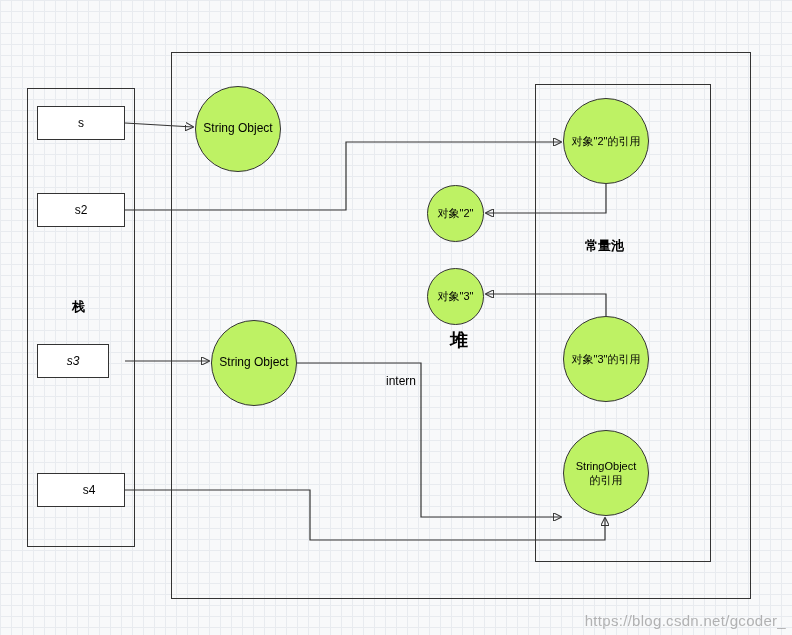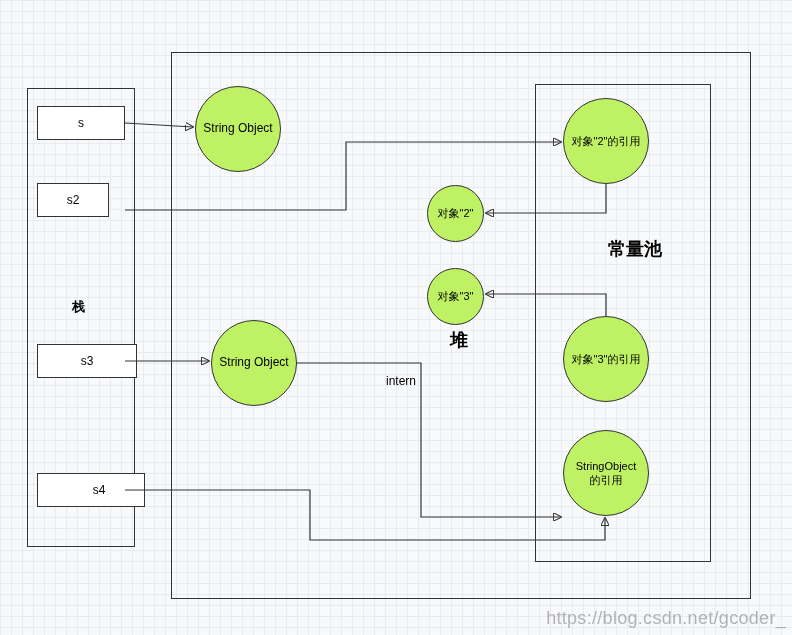--- a/index.html
+++ b/index.html
@@ -46,21 +46,21 @@
       position: absolute;
       background: transparent;
       font-weight: bold;
       white-space: nowrap;
     }
     .watermark {
       position: absolute;
       right: 6px;
       bottom: 6px;
       color: rgba(120,120,120,0.55);
-      font-size: 18px;
+      font-size: 15px;
       letter-spacing: 0.3px;
     }
     svg.edges {
       position: absolute;
       left: 0; top: 0;
       width: 792px; height: 635px;
       pointer-events: none;
     }
     svg.edges path, svg.edges line {
       stroke: #333;
@@ -70,35 +70,35 @@
   </style>
 </head>
 <body>
 
 <div class="container-rect" style="left:27px; top:88px; width:108px; height:459px;"></div>
 <div class="label" style="left:72px; top:298px; font-size:13px;">栈</div>
 
 <div class="box" style="left:37px; top:106px; width:88px; height:34px;">
   <span>s</span>
 </div>
-<div class="box" style="left:37px; top:183px; width:72px; height:34px;text-align:right;">
+<div class="box" style="left:37px; top:193px; width:88px; height:34px;text-align:right;">
   <span>s2</span>
 </div>
-<div class="box" style="left:37px; top:344px; width:100px; height:34px;">
+<div class="box" style="left:37px; top:344px; width:72px; height:34px;font-style:italic;">
   <span>s3</span>
 </div>
-<div class="box" style="left:37px; top:473px; width:108px; height:34px;padding-left:16px;">
+<div class="box" style="left:37px; top:473px; width:88px; height:34px;padding-left:16px;">
   <span>s4</span>
 </div>
 
 <div class="container-rect" style="left:171px; top:52px; width:580px; height:547px;"></div>
 <div class="label" style="left:450px; top:328px; font-size:18px;">堆</div>
 
 <div class="container-rect" style="left:535px; top:84px; width:176px; height:478px;"></div>
-<div class="label" style="left:608px; top:237px; font-size:18px;">常量池</div>
+<div class="label" style="left:585px; top:237px; font-size:13px;">常量池</div>
 
 <div class="circle" style="left:195px; top:86px; width:86px; height:86px;">
   <span>String Object</span>
 </div>
 <div class="circle" style="left:211px; top:320px; width:86px; height:86px;">
   <span>String Object</span>
 </div>
 <div class="circle" style="left:427px; top:185px; width:57px; height:57px;">
   <span style="font-size:11px;">对象"2"</span>
 </div>

